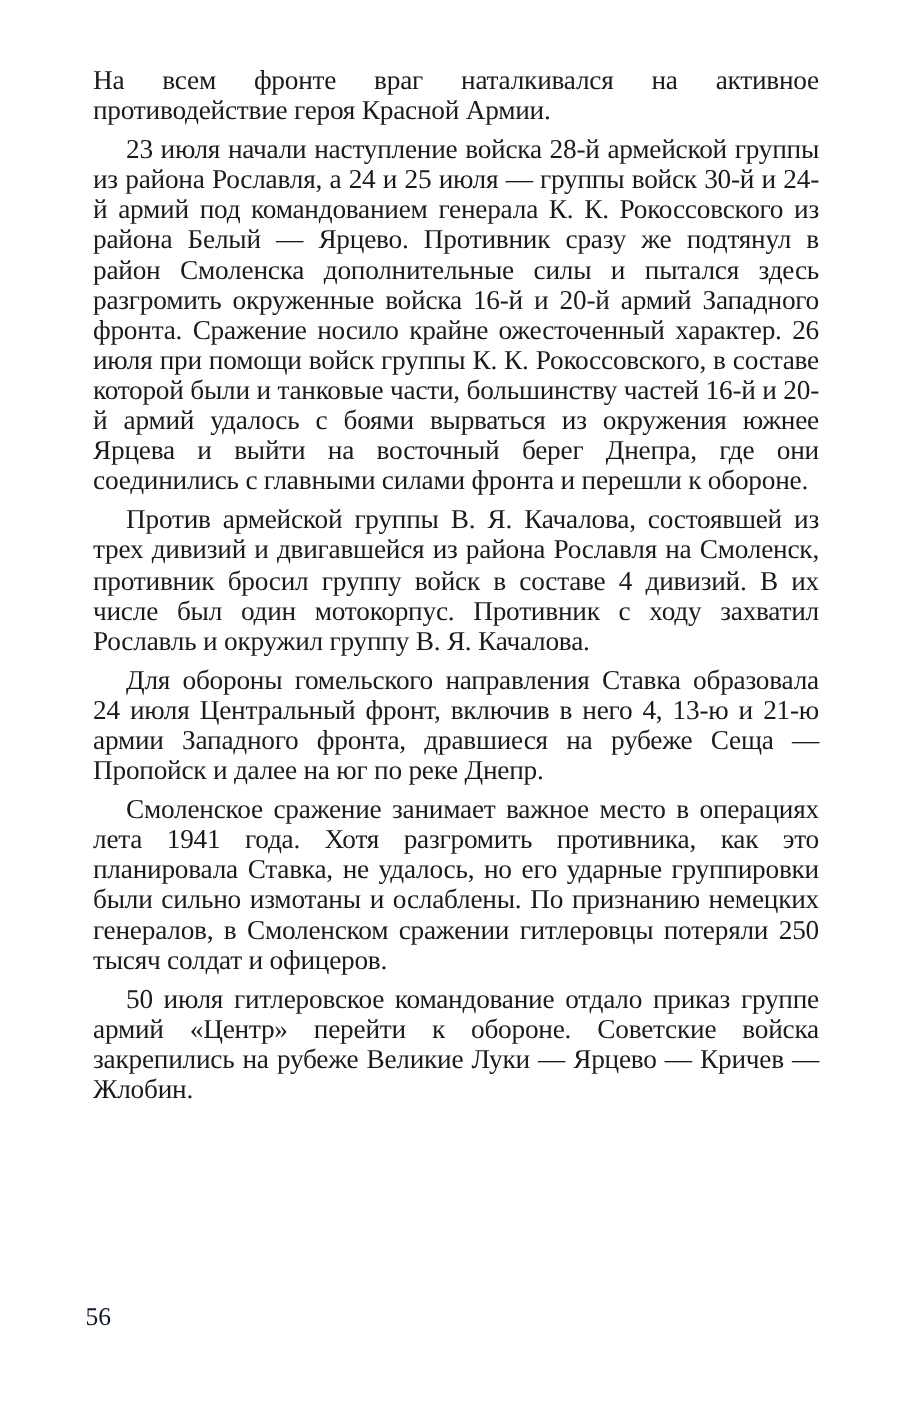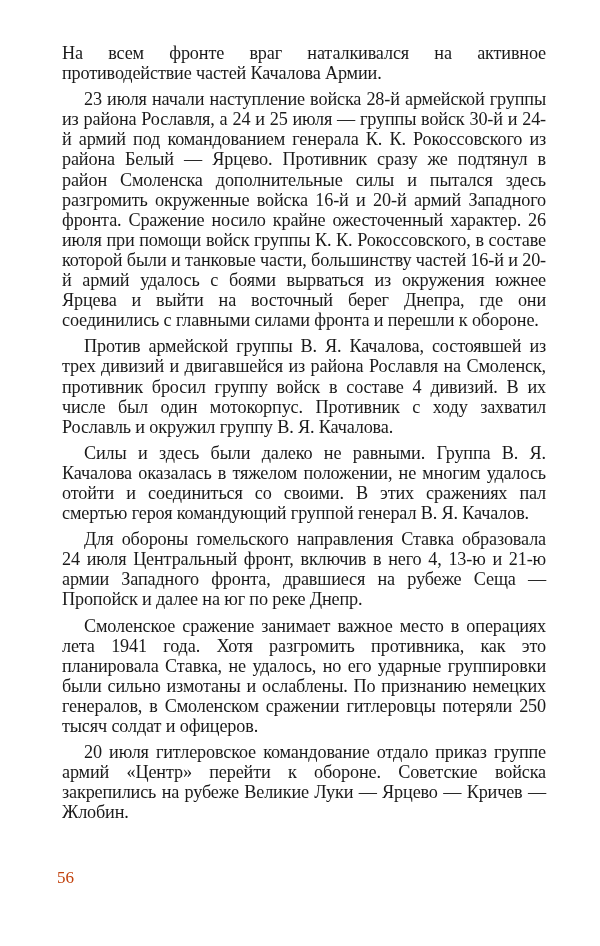--- a/index.html
+++ b/index.html
@@ -33,29 +33,28 @@
   }
   .para.no-indent {
     text-indent: 0;
   }
   .page-number {
     position: absolute;
     left: 57px;
     top: 868px;
     font-size: 17px;
     line-height: 20px;
-    color: #c2410c;
+    color: #0f172a;
   }
 </style>
 </head>
 <body>
 
 <div class="page">
-  <p class="para no-indent">На всем фронте враг наталкивался на активное противодействие частей Качалова Армии.</p>
+  <p class="para no-indent">На всем фронте враг наталкивался на активное противодействие героя Красной Армии.</p>
   <p class="para">23 июля начали наступление войска 28-й армейской группы из района Рославля, а 24 и 25 июля — группы войск 30-й и 24-й армий под командованием генерала К. К. Рокоссовского из района Белый — Ярцево. Противник сразу же подтянул в район Смоленска дополнительные силы и пытался здесь разгромить окруженные войска 16-й и 20-й армий Западного фронта. Сражение носило крайне ожесточенный характер. 26 июля при помощи войск группы К. К. Рокоссовского, в составе которой были и танковые части, большинству частей 16-й и 20-й армий удалось с боями вырваться из окружения южнее Ярцева и выйти на восточный берег Днепра, где они соединились с главными силами фронта и перешли к обороне.</p>
   <p class="para">Против армейской группы В. Я. Качалова, состоявшей из трех дивизий и двигавшейся из района Рославля на Смоленск, противник бросил группу войск в составе 4 дивизий. В их числе был один мотокорпус. Противник с ходу захватил Рославль и окружил группу В. Я. Качалова.</p>
-  <p class="para">Силы и здесь были далеко не равными. Группа В. Я. Качалова оказалась в тяжелом положении, не многим удалось отойти и соединиться со своими. В этих сражениях пал смертью героя командующий группой генерал В. Я. Качалов.</p>
   <p class="para">Для обороны гомельского направления Ставка образовала 24 июля Центральный фронт, включив в него 4, 13-ю и 21-ю армии Западного фронта, дравшиеся на рубеже Сеща — Пропойск и далее на юг по реке Днепр.</p>
   <p class="para">Смоленское сражение занимает важное место в операциях лета 1941 года. Хотя разгромить противника, как это планировала Ставка, не удалось, но его ударные группировки были сильно измотаны и ослаблены. По признанию немецких генералов, в Смоленском сражении гитлеровцы потеряли 250 тысяч солдат и офицеров.</p>
-  <p class="para">20 июля гитлеровское командование отдало приказ группе армий «Центр» перейти к обороне. Советские войска закрепились на рубеже Великие Луки — Ярцево — Кричев — Жлобин.</p>
+  <p class="para">50 июля гитлеровское командование отдало приказ группе армий «Центр» перейти к обороне. Советские войска закрепились на рубеже Великие Луки — Ярцево — Кричев — Жлобин.</p>
 </div>
 
 <div class="page-number">56</div>
 
 </body></html>

